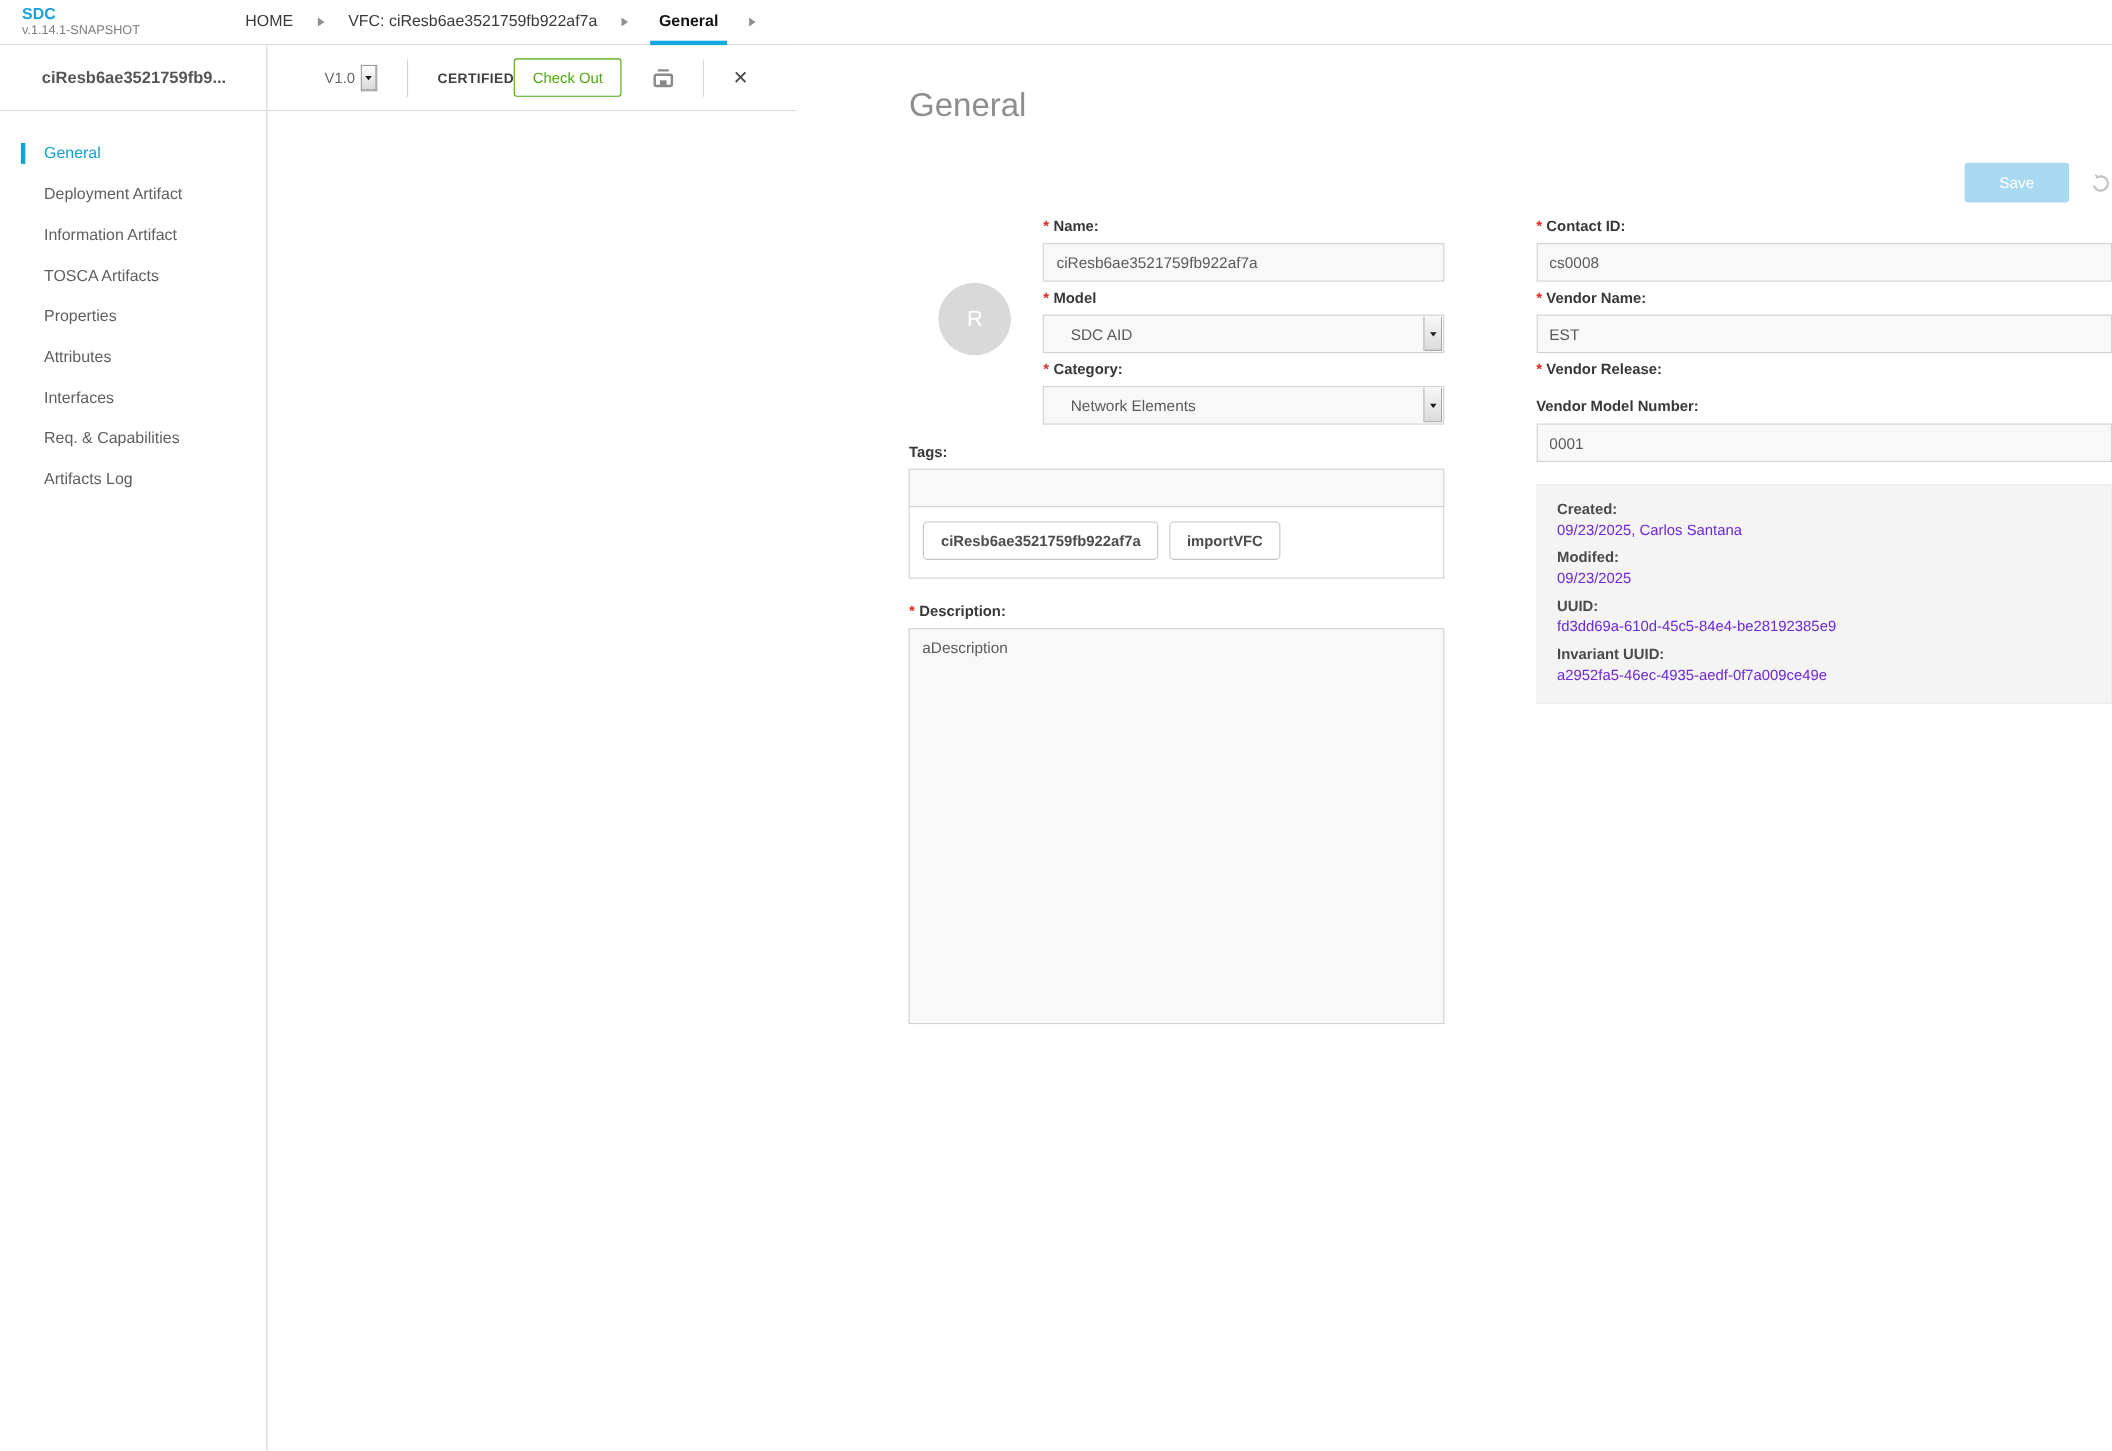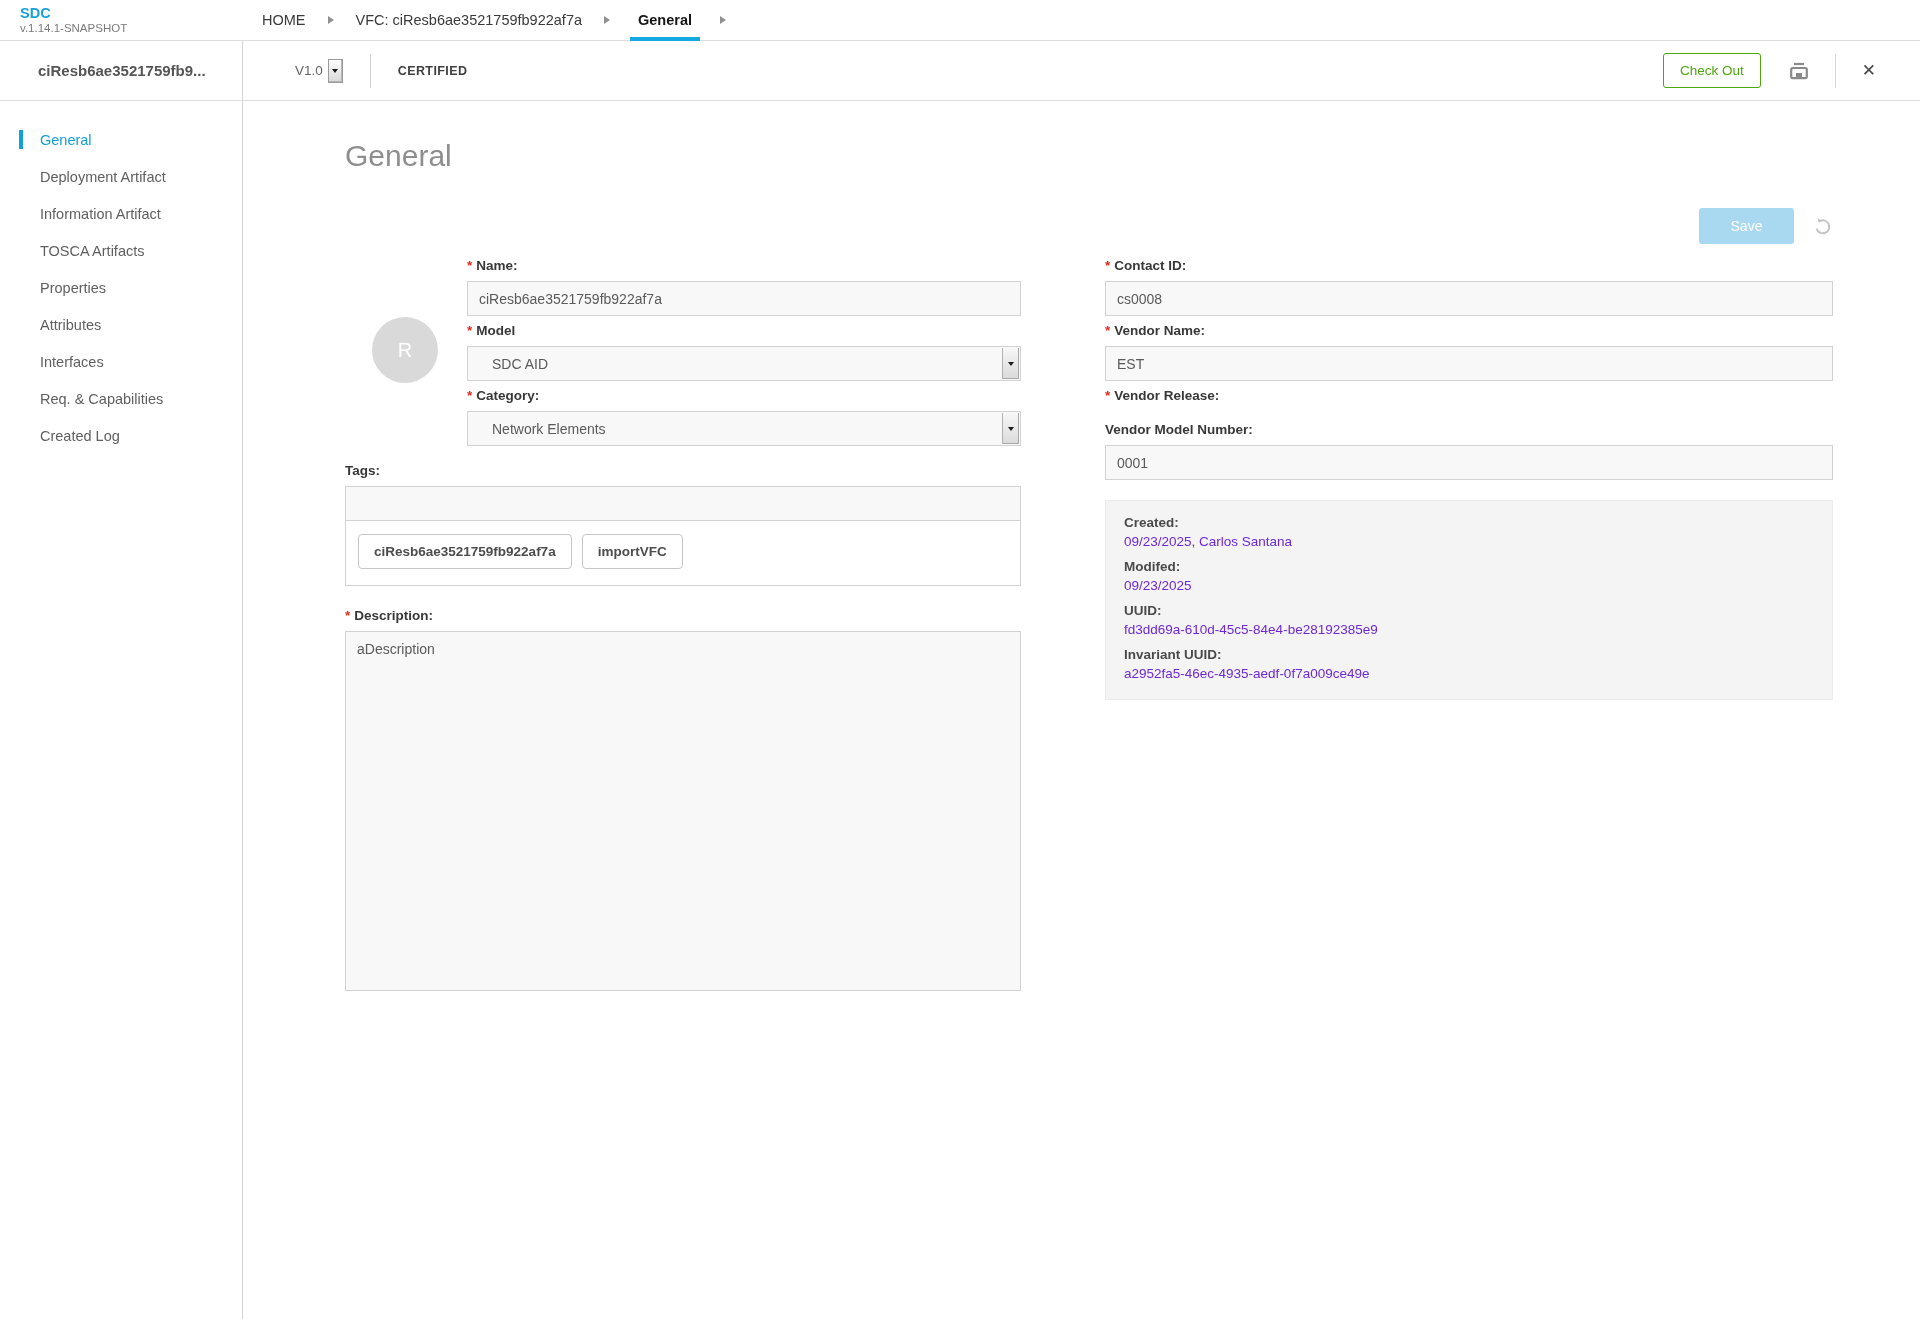--- a/index.html
+++ b/index.html
@@ -1,39 +1,39 @@
 <!DOCTYPE html>
 <html><head>
 <meta charset="utf-8">
 <style>
   * { margin:0; padding:0; box-sizing:border-box; }
   html,body { width:1920px; height:1319px; background:#fff; font-family:"Liberation Sans", sans-serif; overflow:hidden; }
 
   
-  .topnav { height:41px; display:flex; border-bottom:1px solid #dcdcdc; background:#fff;gap:39px; }
+  .topnav { height:41px; display:flex; border-bottom:1px solid #dcdcdc; background:#fff; }
   .logo-block { width:215px; padding:5px 0 0 20px; }
   .logo { color:#1ba0d8; font-weight:700; font-size:14.5px; cursor:pointer; }
   .logo-version { color:#7b7b7b; font-size:11.5px; margin-top:1px; white-space:nowrap; }
   .nav-tabs { display:flex; align-items:center; }
   .tab { position:relative; height:41px; display:flex; align-items:center; padding:0 8px; font-size:14.5px; color:#3a3a3a; cursor:pointer; white-space:nowrap; }
   .tab.active { font-weight:700; color:#141414; padding:0 14px; }
   .tab.active .tab-underline { position:absolute; left:6px; right:6px; bottom:0; height:4px; background:#14a9e3; }
   .crumb-arrow { width:0; height:0; border-left:6px solid #909090; border-top:4.5px solid transparent; border-bottom:4.5px solid transparent; margin:0 14px; }
 
   
   .main { display:flex; height:1278px; }
   .sidebar { width:243px; border-right:1px solid #d5d5d5; background:#fff; flex:none; }
   .sidebar-title { height:60px; border-bottom:1px solid #dcdcdc; display:flex; align-items:center; padding-left:38px; font-size:15px; font-weight:700; color:#555; white-space:nowrap; }
   .menu { padding-top:20px; }
   .menu-item { position:relative; height:37px; display:flex; align-items:center; padding-left:40px; font-size:14.5px; color:#5f5f5f; cursor:pointer; }
   .menu-item.active { color:#13a0d7; }
   .menu-item .active-bar { display:none; }
   .menu-item.active .active-bar { display:block; position:absolute; left:19px; top:9px; width:4px; height:19px; background:#13a0d7; }
 
-  .right-pane { flex:1; display:flex; flex-direction:column; min-width:0; }
+  .right-pane { flex:1; display:flex; flex-direction:row; min-width:0; }
 
   
   .version-bar { height:60px; border-bottom:1px solid #dcdcdc; display:flex; align-items:center; padding:0 44px 0 52px; flex:none; }
   .version-ctrl { display:flex; align-items:center; cursor:pointer; }
   .version-label { font-size:13.5px; color:#666; }
   .version-spinner { width:15px; height:24px; margin-left:5px; border:1px solid #9a9a9a; background:linear-gradient(#fdfdfd,#d8d8d8); box-shadow:inset -1px -1px 0 #b5b5b5; display:flex; align-items:center; justify-content:center; }
   .spin-caret { width:0; height:0; border-top:4px solid #1a1a1a; border-left:3.5px solid transparent; border-right:3.5px solid transparent; }
   .vbar-divider { width:1px; height:34px; background:#d2d2d2; margin:0 27px; }
   .status-label { font-size:12.5px; font-weight:700; color:#3f3f3f; letter-spacing:.4px; }
   .flex-spacer { flex:1; }
@@ -131,21 +131,21 @@
       <div class="menu-item">
 
         <span>Interfaces</span>
       </div>
       <div class="menu-item">
 
         <span>Req. &amp; Capabilities</span>
       </div>
       <div class="menu-item">
 
-        <span>Created Log</span>
+        <span>Artifacts Log</span>
       </div>
     </div>
   </div>
 
   <div class="right-pane">
 
     <div class="version-bar">
       <div class="version-ctrl">
         <span class="version-label">V1.0</span>
         <span class="version-spinner">

